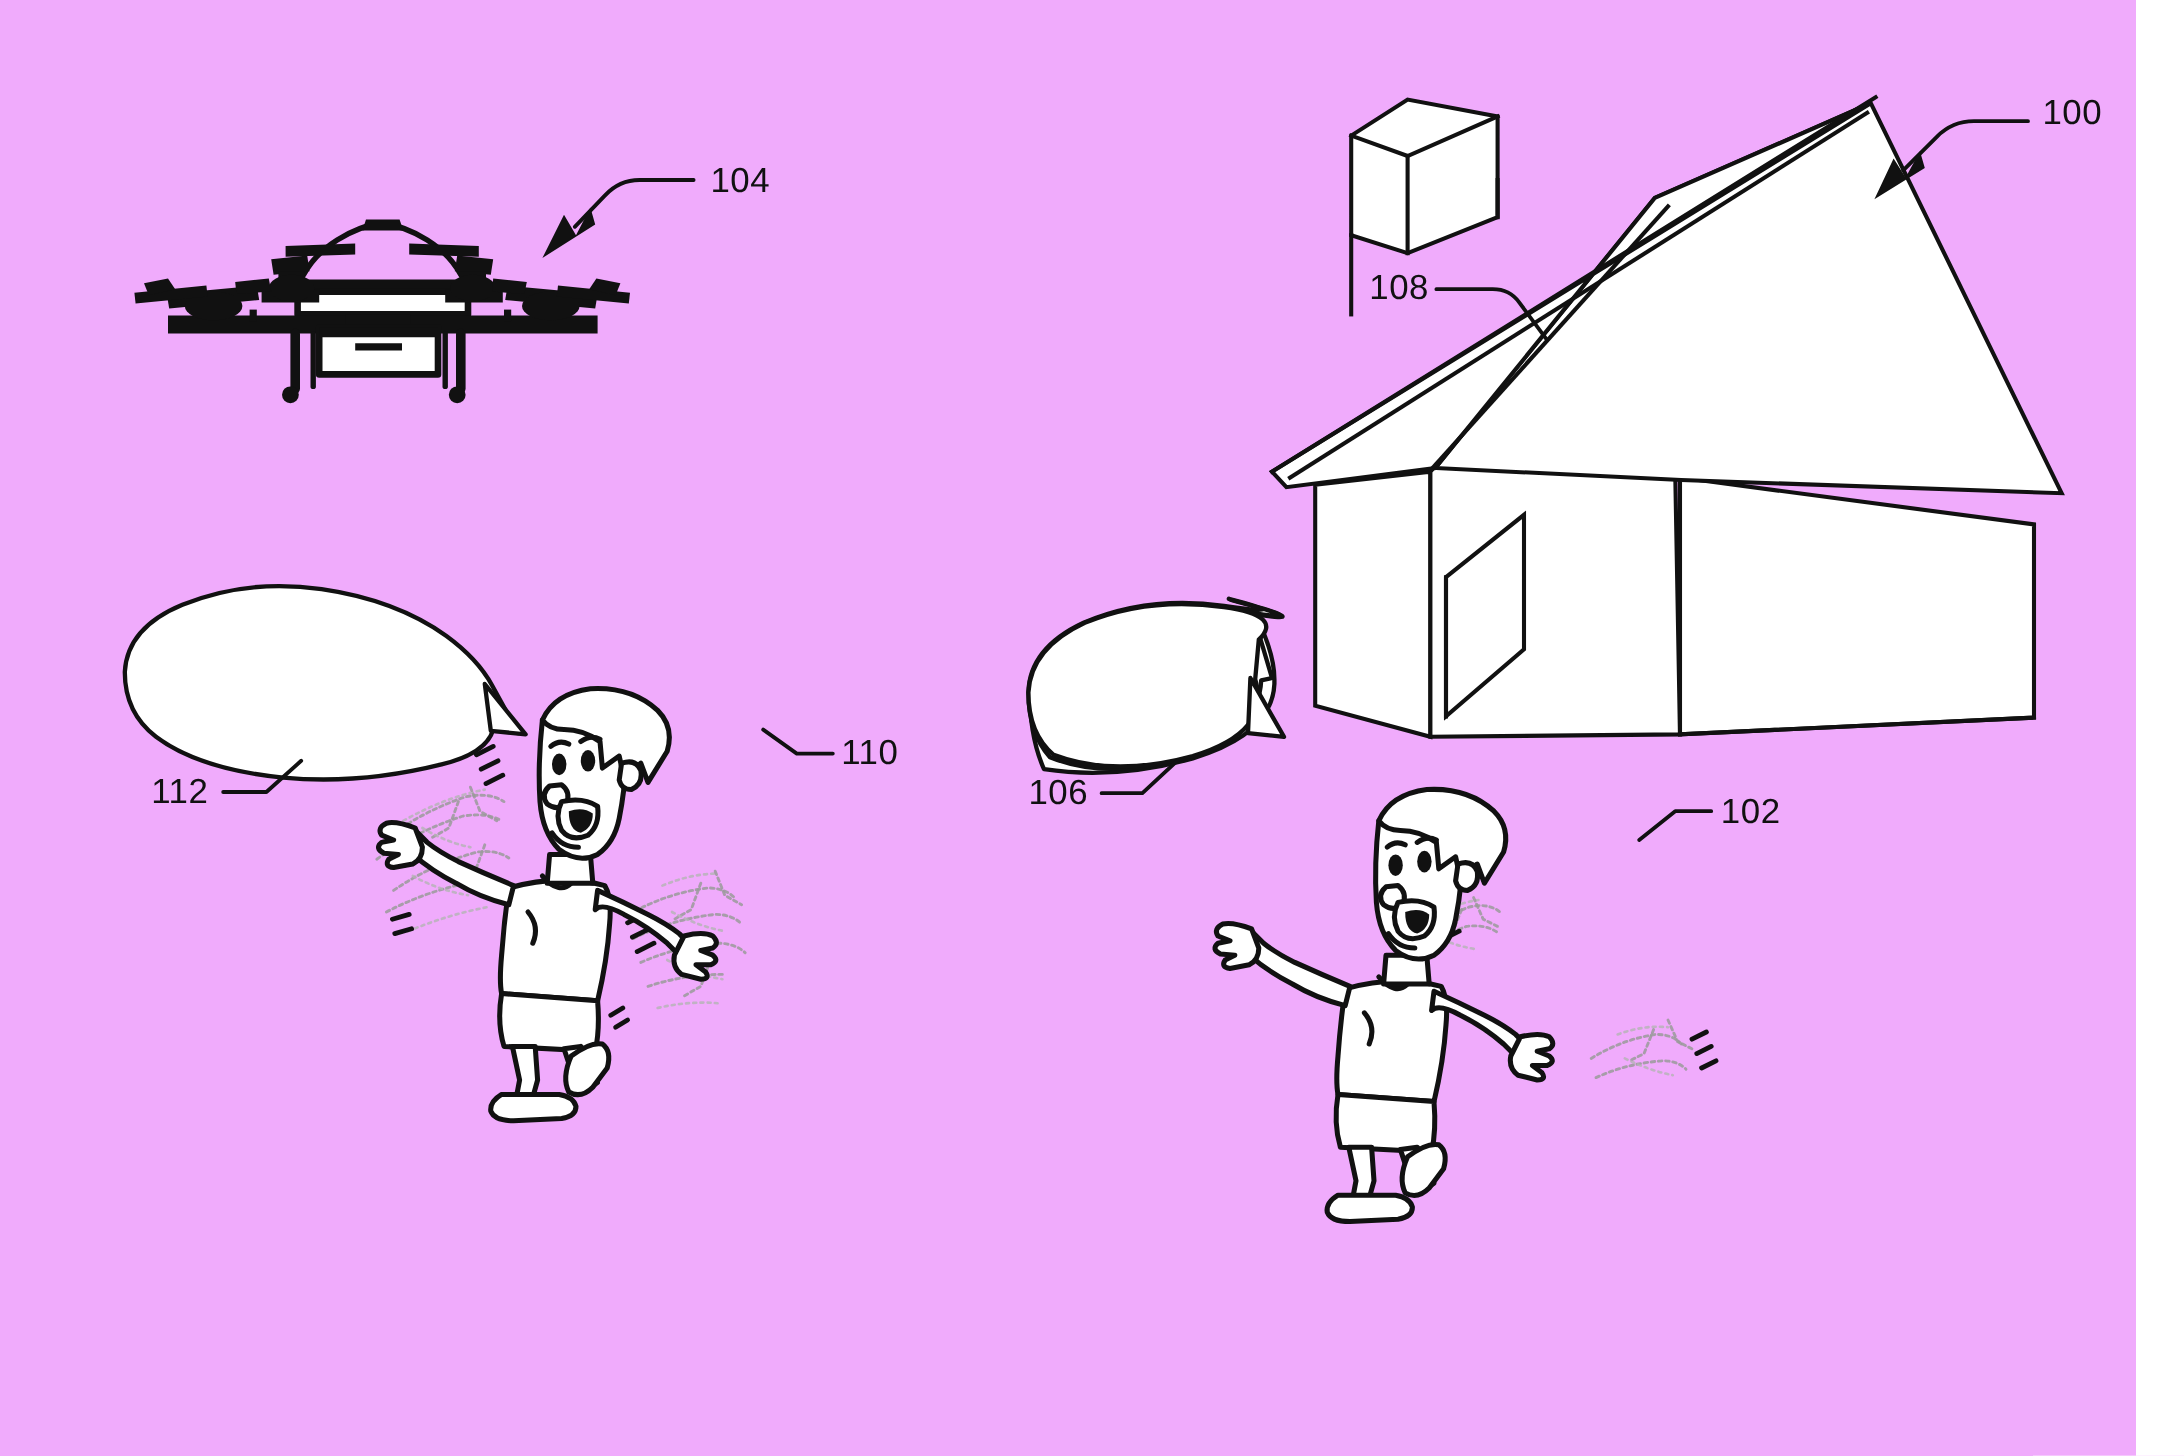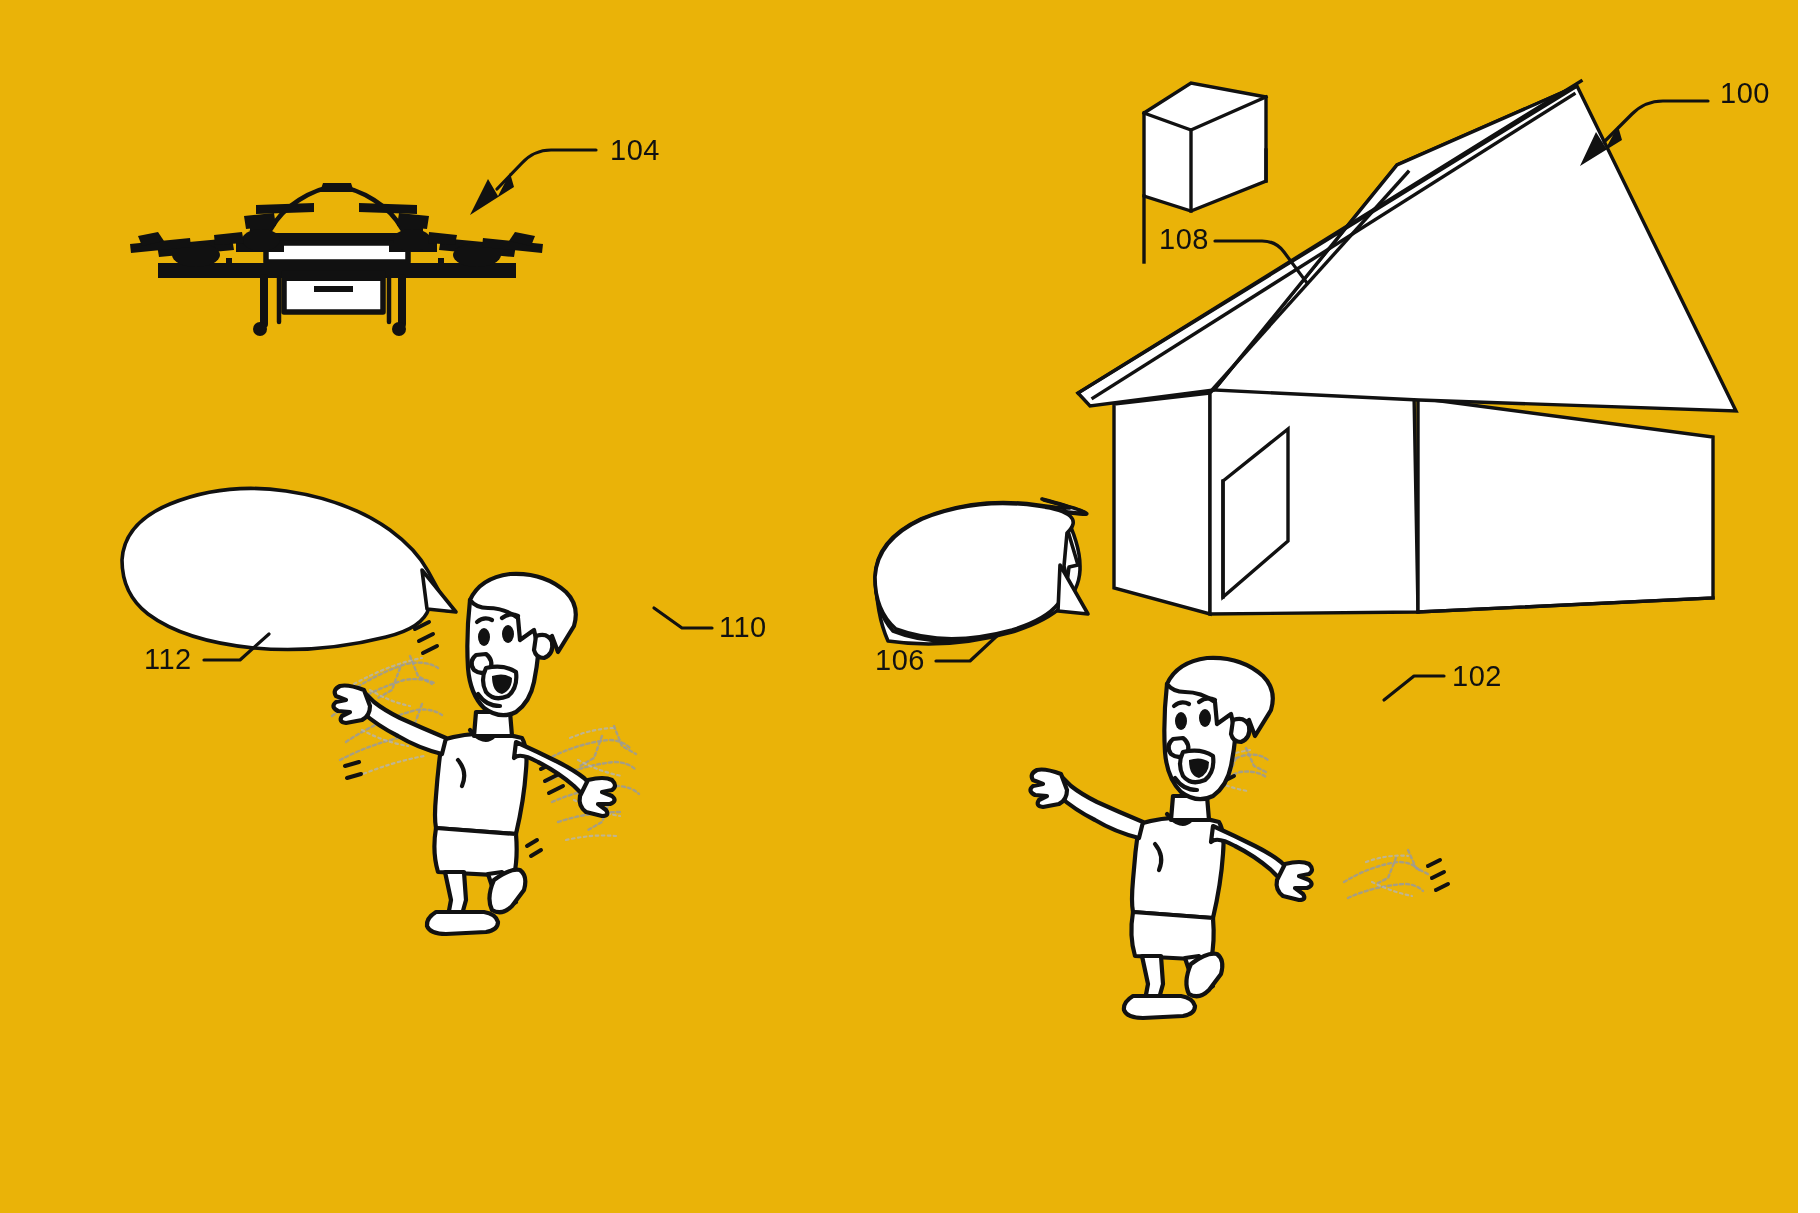--- a/index.html
+++ b/index.html
@@ -13,22 +13,21 @@
     font-family: "Liberation Sans", sans-serif;
     overflow: hidden;
     position: relative;
   }
   #figure-root {
     position: absolute;
     left: 0;
     top: 0;
     width: 1780px;
     height: 1213px;
-    background: #eab308;
-    padding-left: 18px;
+    background: #f0abfc;
   }
   svg.fig {
     display: block;
     width: 1820px;
     height: 1213px;
   }
   .ln-house {
     fill: #ffffff;
     stroke: #111111;
     stroke-width: 3.4;

